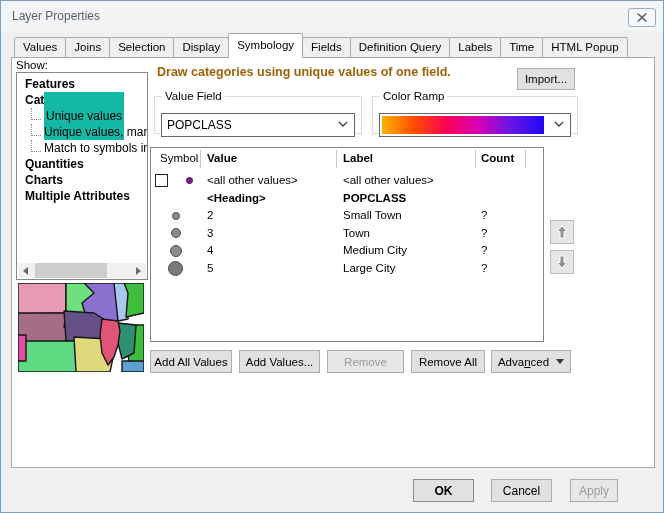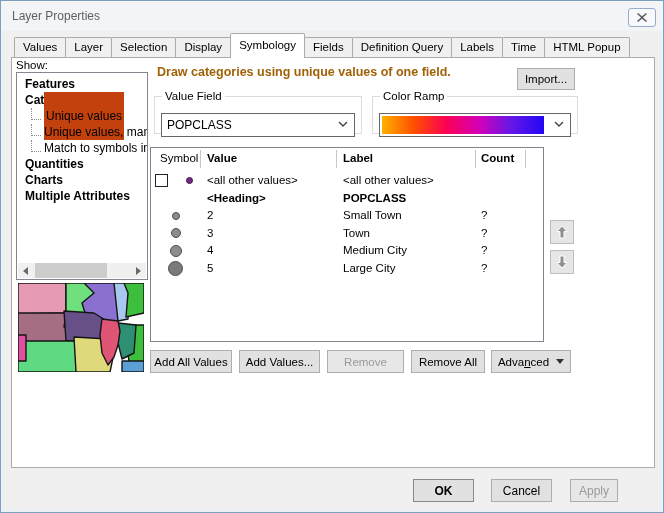--- a/index.html
+++ b/index.html
@@ -79,21 +79,21 @@
     overflow: hidden;
   }
   .tree-item { height: 16px; line-height: 16px; padding-left: 8px; white-space: nowrap; color:#000; }
   .tree-item.bold { font-weight: bold; }
   .tree-item.child { padding-left: 14px; display: flex; align-items: center; }
   .elbow {
     display: inline-block; width: 10px; height: 12px;
     border-left: 1px dotted #8a8a8a; border-bottom: 1px dotted #8a8a8a;
     margin-right: 3px; margin-bottom: 5px; flex: 0 0 auto;
   }
-  .tree-item.selected .label-hl { background: #c2410c; padding: 16px 2px; }
+  .tree-item.selected .label-hl { background: #14b8a6; padding: 16px 2px; }
   .tree-hscroll {
     position: absolute; left: 1px; right: 1px; bottom: 1px; height: 15px;
     background: #f0f0f0; display: flex; align-items: center;
   }
   .scroll-arrow { width: 15px; height: 15px; display:flex; align-items:center; justify-content:center; }
   .tri-left { width:0; height:0; border-top:4px solid transparent; border-bottom:4px solid transparent; border-right:5px solid #6a6a6a; }
   .tri-right { width:0; height:0; border-top:4px solid transparent; border-bottom:4px solid transparent; border-left:5px solid #6a6a6a; }
   .scroll-thumb { height: 15px; width: 72px; background: #cdcdcd; margin-left: 2px; }
   
   .map-preview { position: absolute; left: 6px; top: 225px; width: 126px; height: 89px; }
@@ -195,21 +195,21 @@
     <span class="title-text">Layer Properties</span>
     <div class="close-btn">
       <svg class="x-svg" width="10" height="9" viewBox="0 0 10 9">
         <path d="M1 0 L5 3.2 L9 0 L10 1 L6 4.5 L10 8 L9 9 L5 5.8 L1 9 L0 8 L4 4.5 L0 1 Z" fill="#5d6166"></path>
       </svg>
     </div>
   </div>
 
   <div class="tabstrip">
     <div class="tab">Values</div>
-    <div class="tab">Layer</div>
+    <div class="tab">Joins</div>
     <div class="tab">Selection</div>
     <div class="tab">Display</div>
     <div class="tab active">Symbology</div>
     <div class="tab">Fields</div>
     <div class="tab">Definition Query</div>
     <div class="tab">Labels</div>
     <div class="tab">Time</div>
     <div class="tab">HTML Popup</div>
   </div>
 

